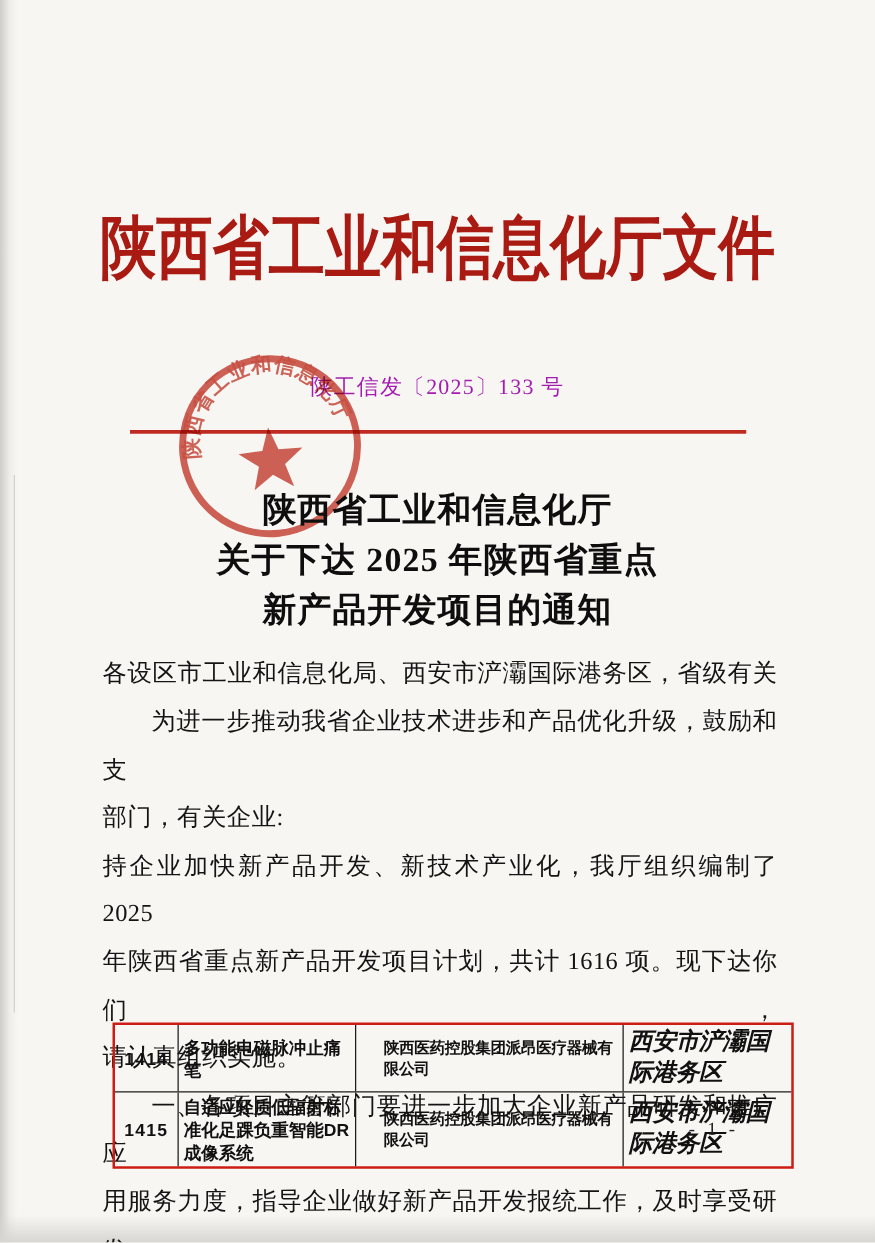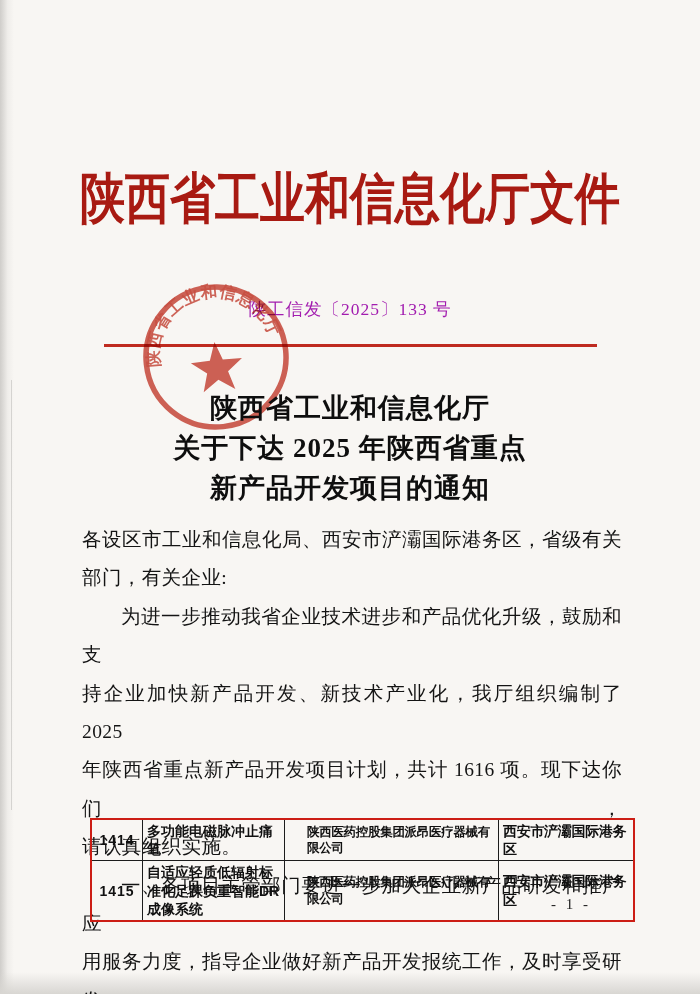--- a/index.html
+++ b/index.html
@@ -46,21 +46,21 @@
   .t-row{display:flex;align-items:stretch;}
   .t-row + .t-row{border-top:1.5px solid #1c1c1c;}
   .t-cell{
     display:flex;align-items:center;box-sizing:border-box;
     padding:2px 4px;font-size:14px;line-height:1.3;color:#111;
   }
   .t-cell + .t-cell{border-left:1.5px solid #1c1c1c;}
   .c-id{width:50px;justify-content:center;font-size:14px;letter-spacing:1px;}
   .c-product{width:142px;}
   .c-company{width:214px;font-size:12.5px;letter-spacing:-.3px;padding-left:22px;}
-  .c-district{flex:1;font-size:14px;letter-spacing:-.3px;}
+  .c-district{flex:1;font-size:19px;letter-spacing:-.3px;font-style:italic;}
   .row-1{min-height:38px;}
   .row-2{min-height:45px;}
   .page-number{
     position:absolute;top:896px;left:551px;font-size:15px;color:#222;
     letter-spacing:3px;font-family:"Liberation Serif",serif;
   }
 </style>
 </head>
 <body>
 
@@ -86,22 +86,22 @@
   </svg>
 
   <div class="doc-title">
     <div>陕西省工业和信息化厅</div>
     <div>关于下达 2025 年陕西省重点</div>
     <div>新产品开发项目的通知</div>
   </div>
 
   <div class="body-text">
     <div class="line fill">各设区市工业和信息化局、西安市浐灞国际港务区，省级有关</div>
+    <div class="line fill indent">为进一步推动我省企业技术进步和产品优化升级，鼓励和支</div>
     <div class="line">部门，有关企业:</div>
-    <div class="line fill indent">为进一步推动我省企业技术进步和产品优化升级，鼓励和支</div>
     <div class="line fill">持企业加快新产品开发、新技术产业化，我厅组织编制了 2025</div>
     <div class="line fill">年陕西省重点新产品开发项目计划，共计 1616 项。现下达你们，</div>
     <div class="line">请认真组织实施。</div>
     <div class="line fill indent">一、各项目主管部门要进一步加大企业新产品研发和推广应</div>
     <div class="line fill">用服务力度，指导企业做好新产品开发报统工作，及时享受研发</div>
   </div>
 
   <div class="doc-table">
     <div class="t-row row-1">
       <div class="t-cell c-id">1414</div>

